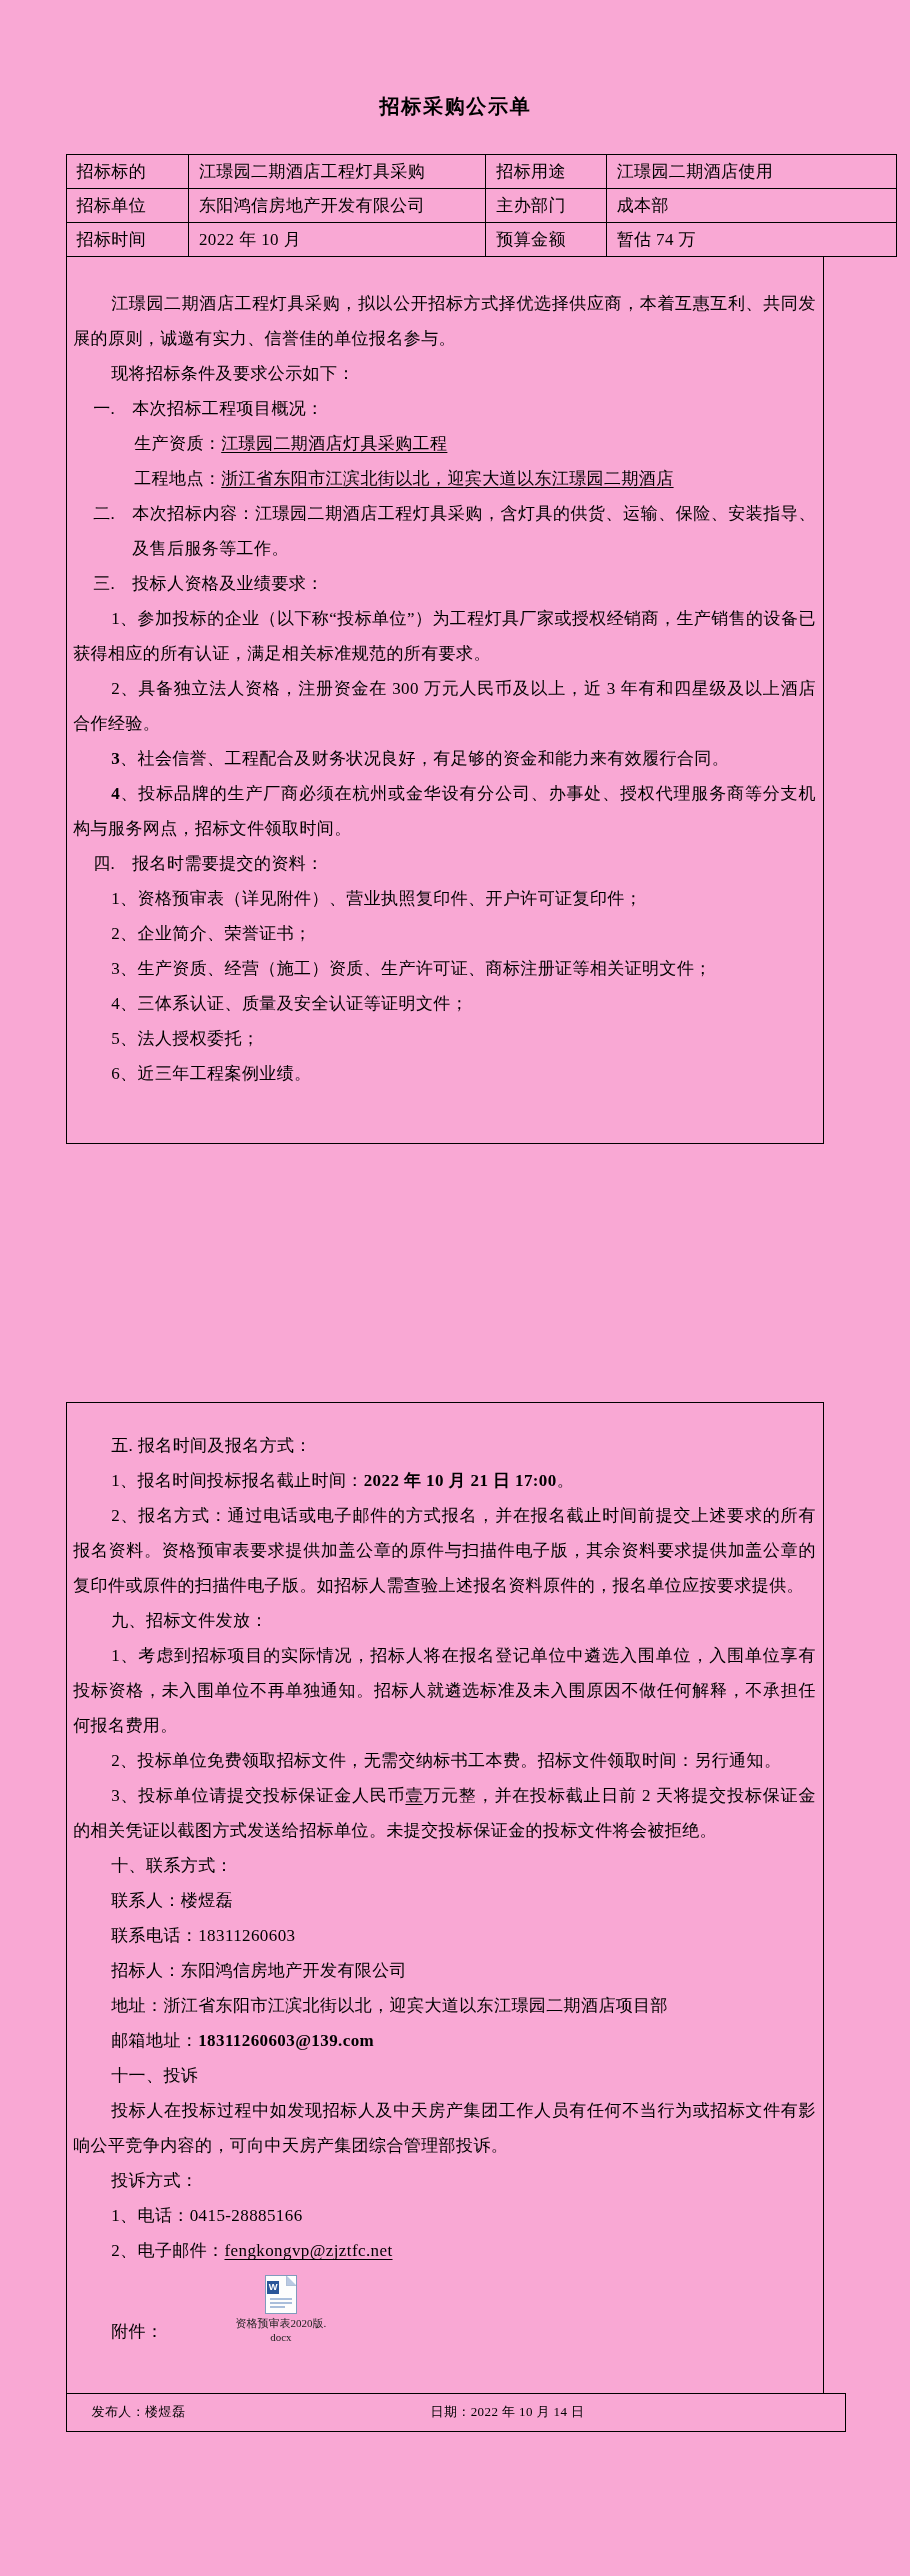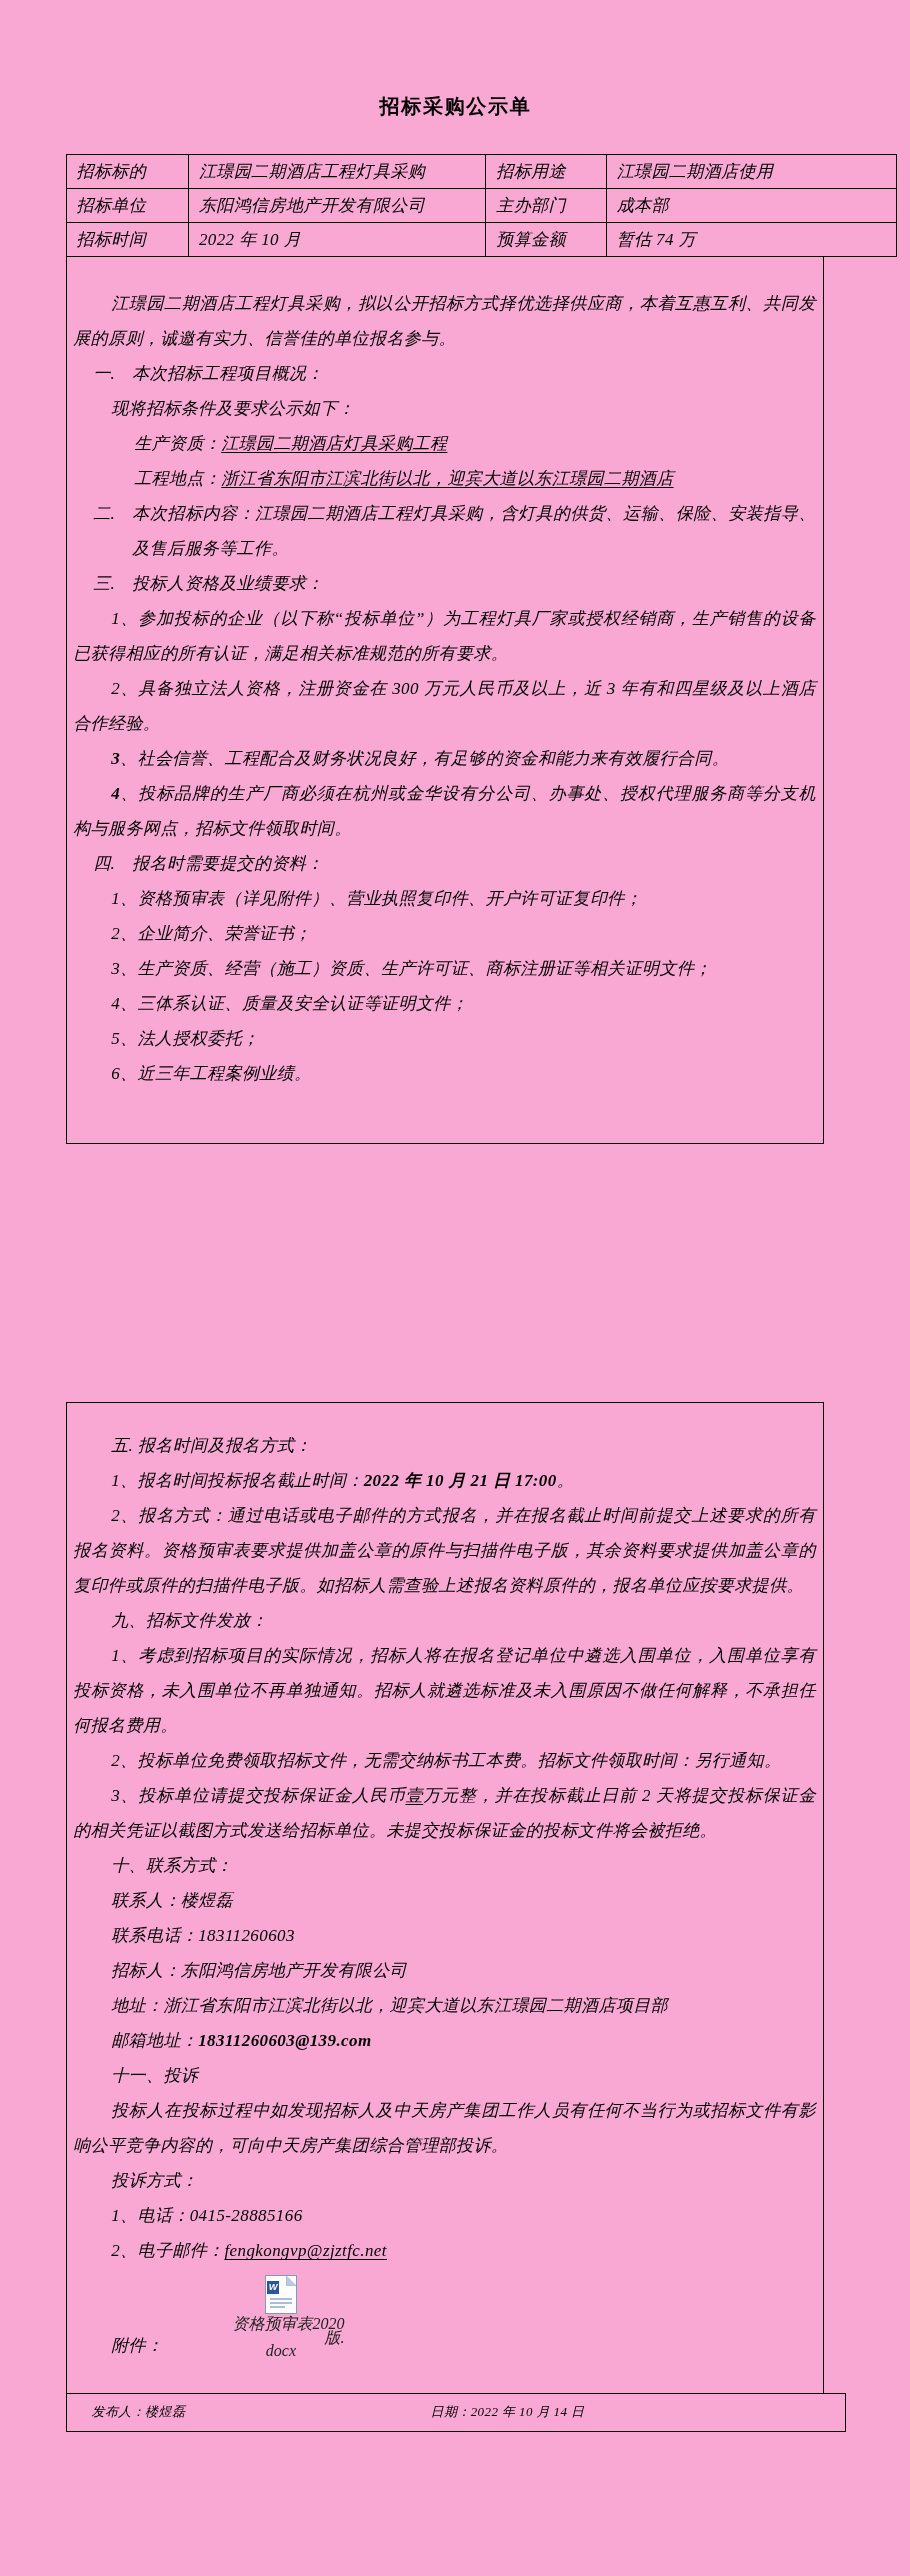--- a/index.html
+++ b/index.html
@@ -5,21 +5,21 @@
   html,body{margin:0;padding:0;background:#ffffff;}
   .page{
     width:911px;height:2576px;background:#f9a8d4;margin:0 auto;
     box-sizing:border-box;padding-top:94px;position:relative;
     font-family:"Liberation Serif","DejaVu Serif",serif;color:#000;
   }
   .doc-title{
     text-align:center;font-size:20px;font-weight:bold;letter-spacing:1.7px;
     line-height:25px;margin:0 0 35px 0;
   }
-  .content{width:780px;margin:3px auto;box-sizing:border-box;font-style:italic;}
+  .content{width:780px;margin:3px auto;box-sizing:border-box;}
   
   table.info{border-collapse:collapse;width:780px;table-layout:fixed;}
   table.info td{
     border:0.8px solid #000;height:33px;font-size:17px;
     padding:0 3.4px 0 10px;vertical-align:middle;letter-spacing:0.4px;
     overflow:hidden;white-space:nowrap;
   }
   td.c-l1{width:108px;} td.c-v1{width:283px;} td.c-l2{width:106px;} td.c-v2{width:276px;}
   
   .box{border:1.7px solid #000;box-sizing:border-box;width:758px;overflow:hidden;}
@@ -33,21 +33,21 @@
   .ln.h{margin-left:20px;padding-left:39px;text-indent:-39px;}
   .ln .num{display:inline-block;width:39px;text-indent:0;}
   .ln span.u{text-decoration:underline;text-underline-offset:3.4px;}
   .ln span.b{font-weight:bold;}
   .ln span.lnk{text-decoration:underline;text-underline-offset:3.4px;cursor:pointer;}
   
   .attachment{display:flex;align-items:flex-end;margin:6.7px 0 0 38px;}
   .att-label{font-size:17px;letter-spacing:0.4px;line-height:25px;}
   .att-file{display:flex;flex-direction:column;align-items:center;
             margin-left:54px;width:127px;cursor:pointer;}
-  .att-name{font-size:16px;line-height:13.5px;text-align:right;color:#222;
+  .att-name{font-size:11px;line-height:13.5px;text-align:right;color:#222;
             font-family:"Liberation Serif","DejaVu Serif",serif;}
   .doc-icon{width:30px;height:37px;background:#fdfdfd;border:0.8px solid #809bbd;
             position:relative;margin-bottom:3.4px;}
   .doc-icon .fold{position:absolute;top:0;right:0;width:9.3px;height:9.3px;
             background:linear-gradient(225deg,#ffffff 49%,#b9c9e2 51%);
             border-left:0.8px solid #b0c0d8;border-bottom:0.8px solid #b0c0d8;}
   .doc-icon .wbadge{position:absolute;left:0.8px;top:5px;width:12.7px;height:12.7px;
             background:#2a5699;color:#fff;font-family:"Liberation Sans",sans-serif;
             font-size:9.3px;font-weight:bold;line-height:12.7px;text-align:center;}
   .doc-icon .dl{position:absolute;left:4.2px;right:4.2px;height:1.7px;background:#a9bedb;}
@@ -86,22 +86,22 @@
           <td class="c-l1">招标时间</td>
           <td class="c-v1">2022 年 10 月</td>
           <td class="c-l2">预算金额</td>
           <td class="c-v2">暂估 74 万</td>
         </tr>
       </tbody>
     </table>
 
     <div class="box box1" id="box1">
         <p class="ln t"><span>江璟园二期酒店工程灯具采购，拟以公开招标方式择优选择供应商，本着互惠互利、共同发展的原则，诚邀有实力、信誉佳的单位报名参与。</span></p>
+        <p class="ln t"><span>现将招标条件及要求公示如下：</span></p>
         <p class="ln h"><span class="num">一.</span><span>本次招标工程项目概况：</span></p>
-        <p class="ln t"><span>现将招标条件及要求公示如下：</span></p>
         <p class="ln s"><span>生产资质：</span><span class="u">江璟园二期酒店灯具采购工程</span></p>
         <p class="ln s"><span>工程地点：</span><span class="u">浙江省东阳市江滨北街以北，迎宾大道以东江璟园二期酒店</span></p>
         <p class="ln h"><span class="num">二.</span><span>本次招标内容：江璟园二期酒店工程灯具采购，含灯具的供货、运输、保险、安装指导、及售后服务等工作。</span></p>
         <p class="ln h"><span class="num">三.</span><span>投标人资格及业绩要求：</span></p>
         <p class="ln t"><span>1、参加投标的企业（以下称“投标单位”）为工程灯具厂家或授权经销商，生产销售的设备已获得相应的所有认证，满足相关标准规范的所有要求。</span></p>
         <p class="ln t"><span>2、具备独立法人资格，注册资金在 300 万元人民币及以上，近 3 年有和四星级及以上酒店合作经验。</span></p>
         <p class="ln t"><span class="b">3</span><span>、社会信誉、工程配合及财务状况良好，有足够的资金和能力来有效履行合同。</span></p>
         <p class="ln t"><span class="b">4</span><span>、投标品牌的生产厂商必须在杭州或金华设有分公司、办事处、授权代理服务商等分支机构与服务网点，招标文件领取时间。</span></p>
         <p class="ln h"><span class="num">四.</span><span>报名时需要提交的资料：</span></p>
         <p class="ln t"><span>1、资格预审表（详见附件）、营业执照复印件、开户许可证复印件；</span></p>

